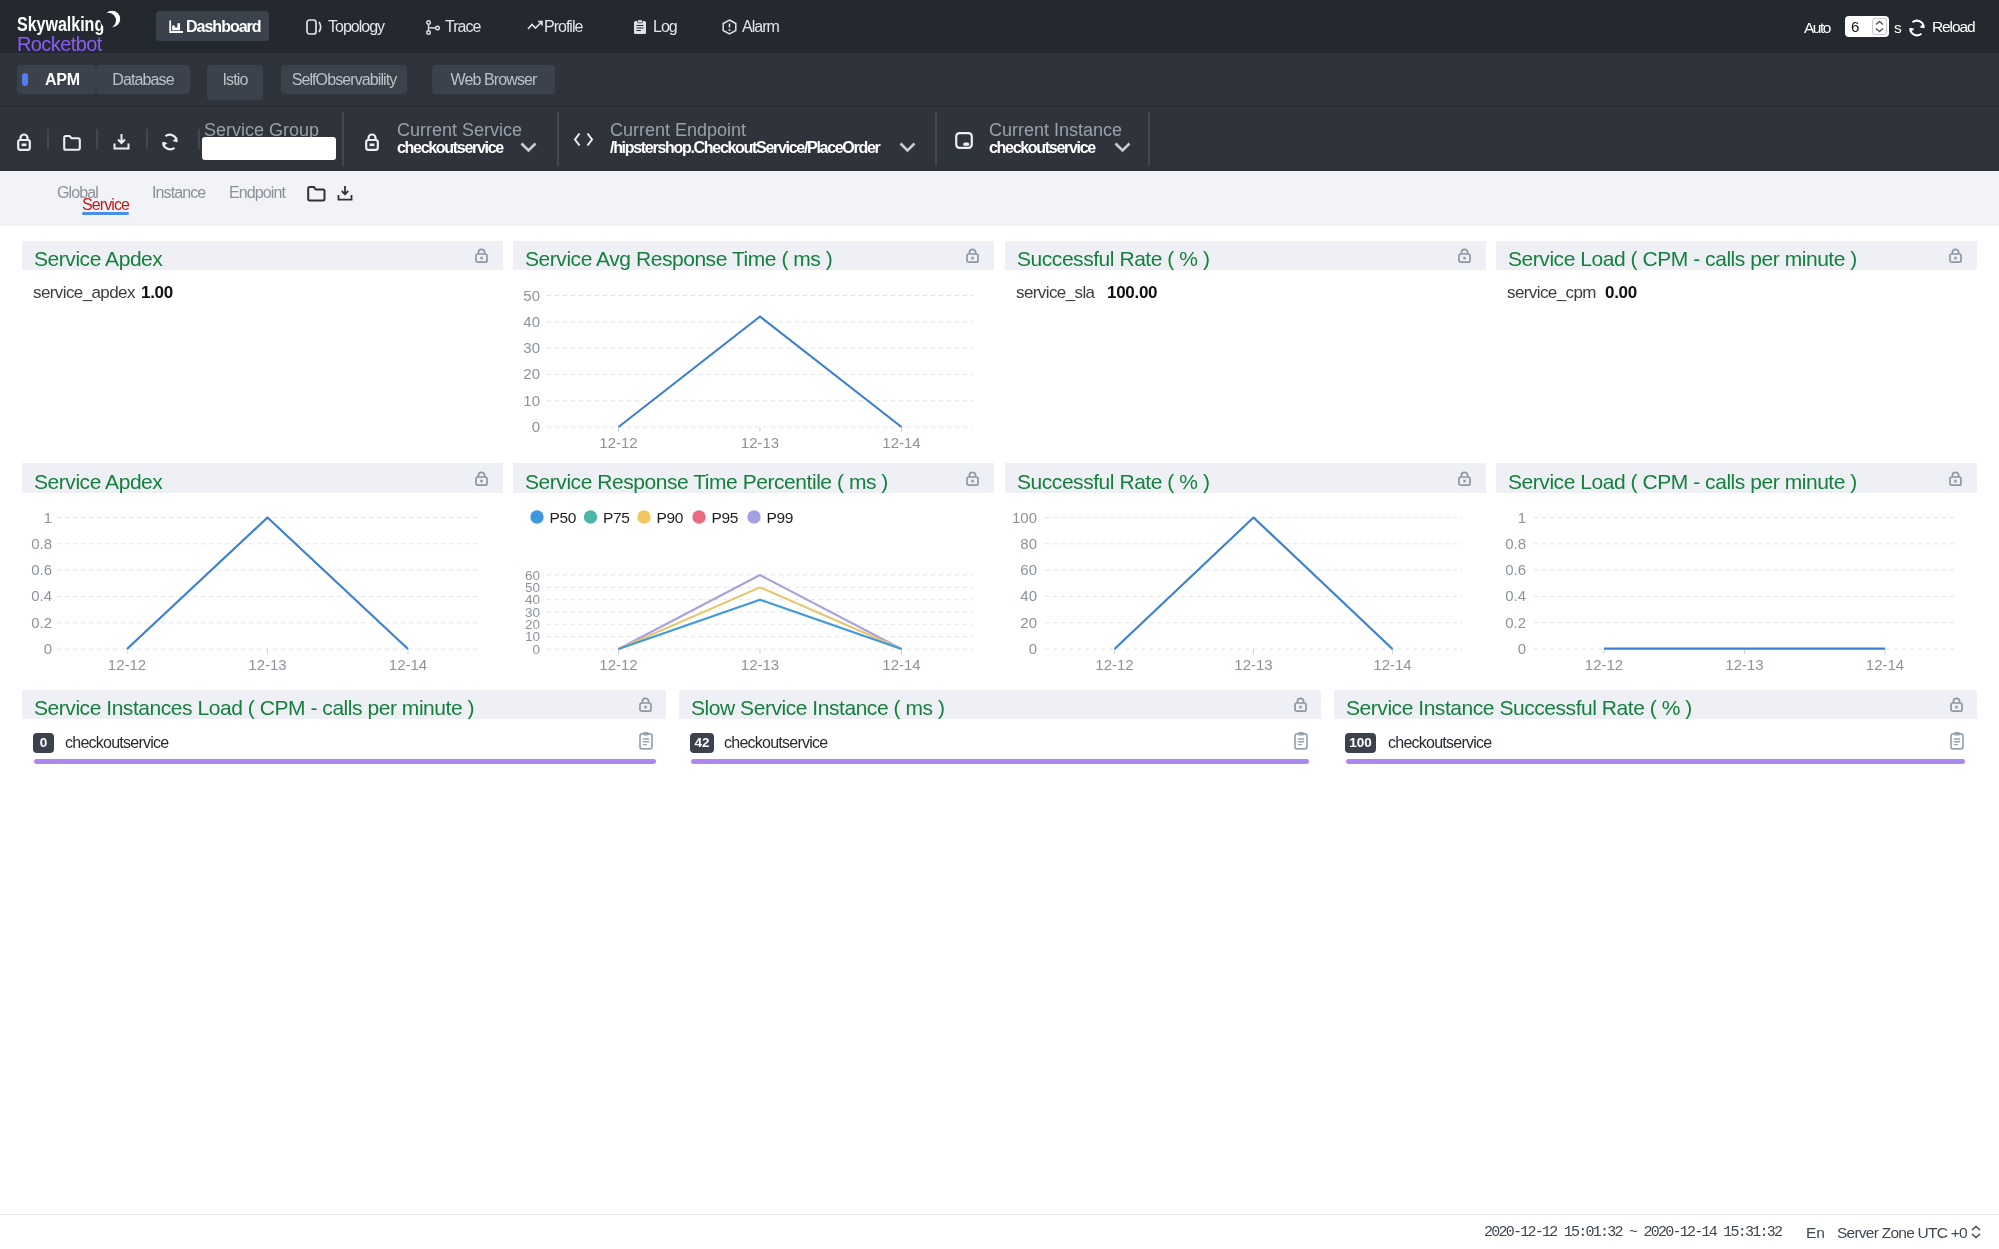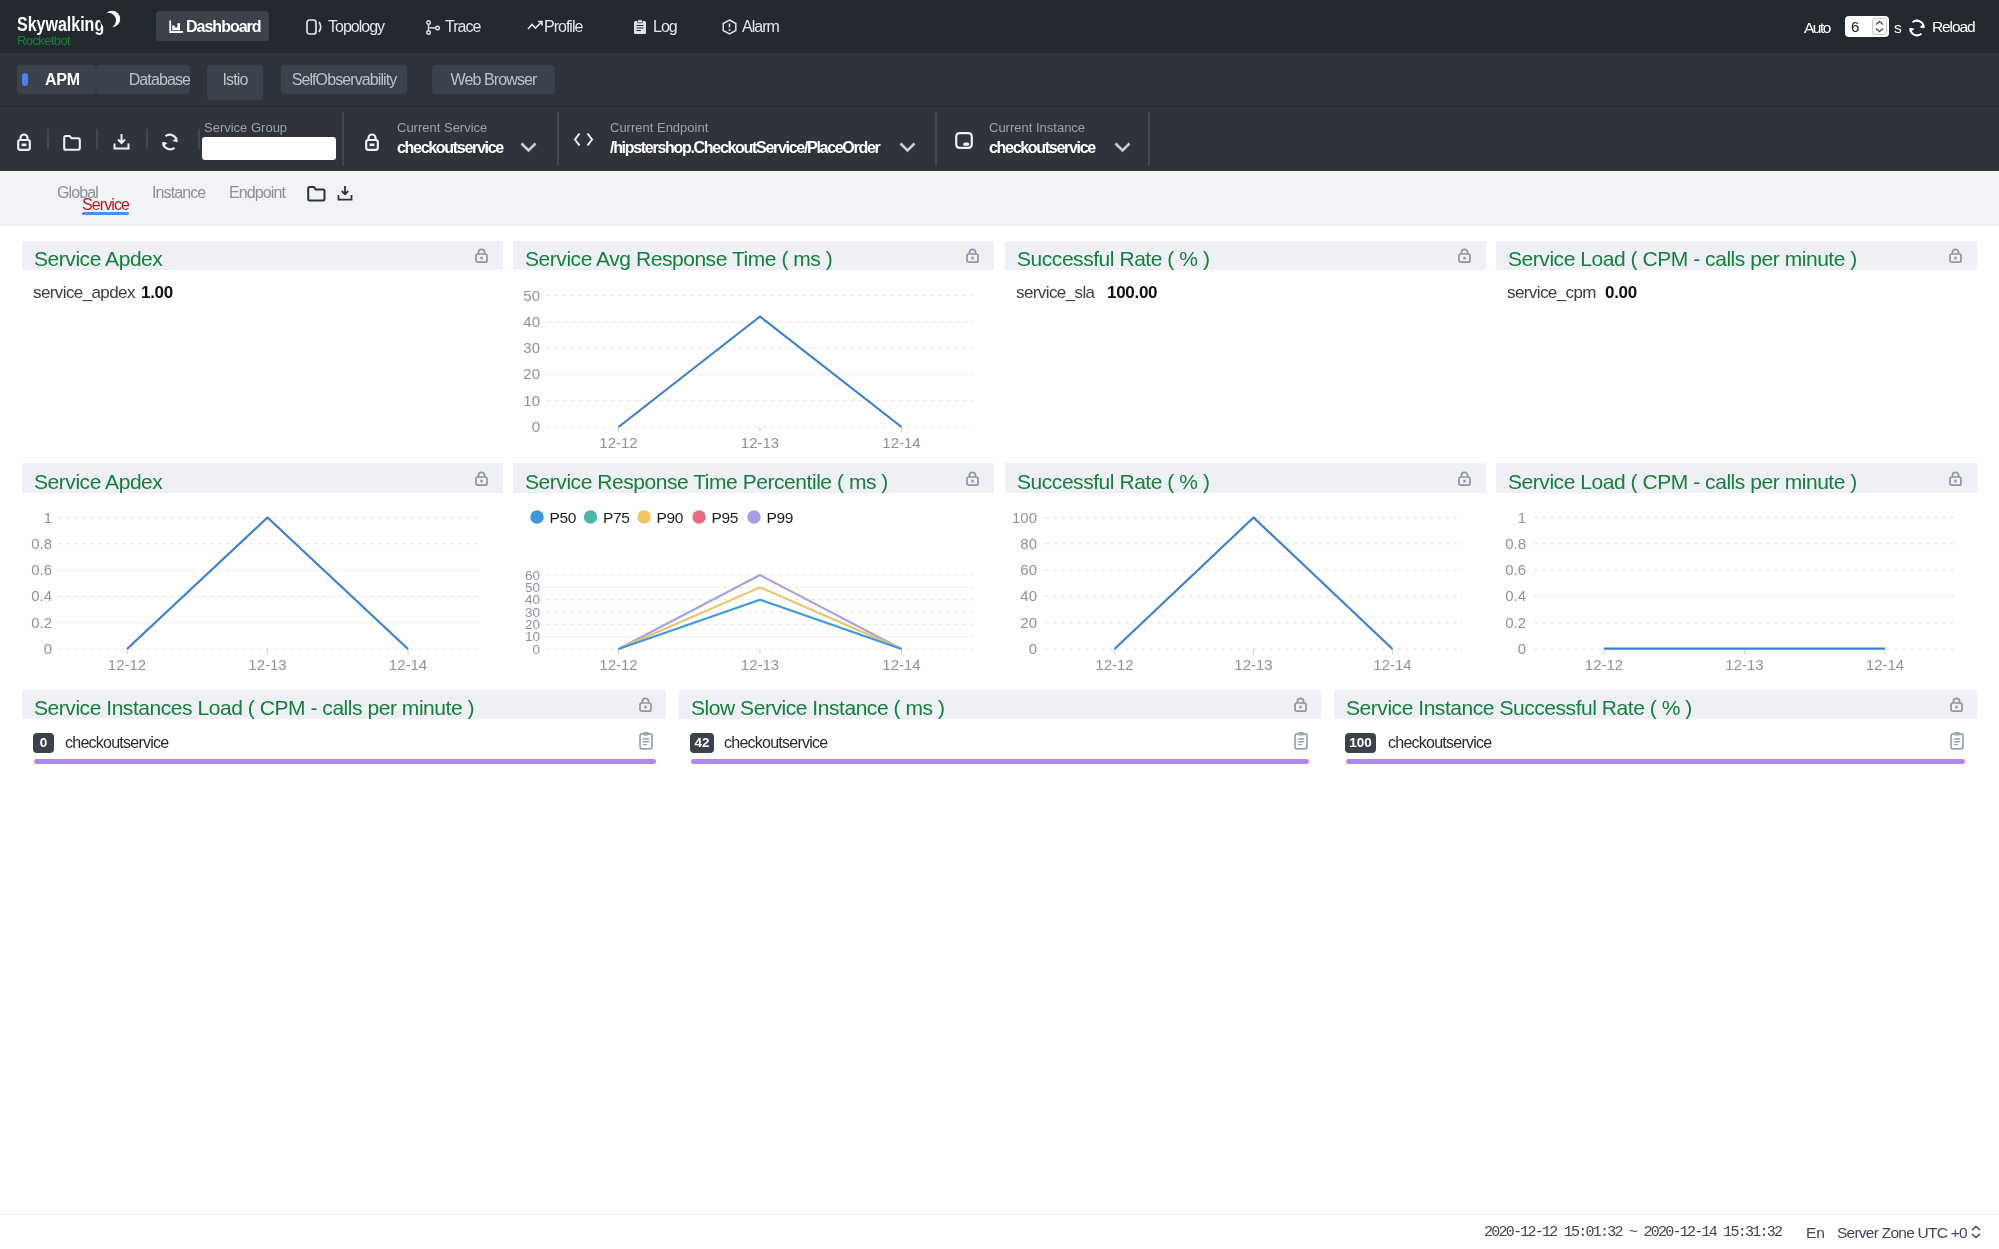--- a/index.html
+++ b/index.html
@@ -9,21 +9,21 @@
   .abs { position:absolute; }
   .topbar { left:0; top:0; width:1999px; height:53px; background:#24292f; }
   .row2 { left:0; top:53px; width:1999px; height:53px; background:#2f343c; }
   .row3 { left:0; top:106px; width:1999px; height:65px; background:#2f343c; border-top:1px solid #262b31; }
   .tabrow { left:0; top:171px; width:1999px; height:55px; background:#f2f3f7; }
   .footer { left:0; top:1214px; width:1999px; height:35px; background:#fff; border-top:1px solid #ebebef; }
   .navtxt { color:#e2e5e9; font-size:16px; letter-spacing:-1px; }
   .navbtn { background:#3c424b; border-radius:4px; }
   .pillbtn { background:#3c424b; border-radius:4px; color:#bcc1c8; font-size:16px; letter-spacing:-0.9px; text-align:center; }
   .divider { width:2px; background:#43484f; }
-  .lbl { color:#9aa0a9; font-size:13px; }
+  .lbl { color:#9aa0a9; font-size:18px; }
   .val { color:#fff; font-size:16px; font-weight:bold; letter-spacing:-1.3px; white-space:nowrap; }
   .tab { font-size:16px; color:#8b9099; letter-spacing:-0.9px; }
   .cardhead { background:#eef0f5; }
   .cardtitle { color:#15803d; font-size:21px; letter-spacing:-0.45px; white-space:nowrap; }
   .badge { background:#3b414d; border-radius:4px; color:#fff; font-size:13.5px; font-weight:bold; text-align:center; }
   .ckname { color:#262b33; font-size:16px; letter-spacing:-0.75px; }
   .pbar { background:#ae88f1; border-radius:3px; height:5px; }
   svg { position:absolute; overflow:visible; }
   svg text { font-family:"Liberation Sans", sans-serif; }
 </style>
@@ -31,21 +31,21 @@
 <body>
 <div id="app">
 
   <div class="abs topbar"></div>
 
   <div class="abs" style="left:17px;top:13px;color:#fff;font-size:20px;font-weight:bold;transform:scaleX(0.8);transform-origin:0 0;white-space:nowrap;">Skywalking</div>
   <svg class="abs" style="left:102px;top:9px;" width="21" height="21" viewBox="0 0 21 21">
     <circle cx="10" cy="10" r="8.2" fill="#fff"></circle>
     <circle cx="6.2" cy="11.6" r="7.8" fill="#24292f"></circle>
   </svg>
-  <div class="abs" style="left:17px;top:33px;font-size:13px;color:#15803d;letter-spacing:-0.6px;">Rocketbot</div>
+  <div class="abs" style="left:17px;top:33px;font-size:20px;color:#8b5cf6;letter-spacing:-0.6px;">Rocketbot</div>
 
   <div class="abs navbtn" style="left:156px;top:11px;width:113px;height:30px;"></div>
   <svg class="abs" style="left:169px;top:19px;" width="15" height="15" viewBox="0 0 15 15">
     <path d="M1.2 1.5 L1.2 13 L14 13" stroke="#fff" stroke-width="1.8" fill="none"></path>
     <path d="M3.2 11.2 L3.2 6.5 L5.8 6.5 L5.8 8.6 L8.4 8.6 L8.4 4.2 L11 4.2 L11 11.2 Z" fill="#fff"></path>
   </svg>
   <div class="abs navtxt" style="left:186px;top:18px;font-weight:bold;color:#fff;">Dashboard</div>
   <svg class="abs" style="left:306px;top:19px;" width="17" height="17" viewBox="0 0 17 17">
     <rect x="1" y="1" width="9" height="14" rx="2.5" fill="none" stroke="#dfe2e6" stroke-width="1.7"></rect>
     <path d="M13 3 A 9 9 0 0 1 13 13" fill="none" stroke="#dfe2e6" stroke-width="1.7"></path>
@@ -87,21 +87,21 @@
   <svg class="abs" style="left:1908px;top:19px;" width="18" height="18" viewBox="0 0 18 18">
     <path d="M4.5 3.2 A 7 7 0 0 1 15.8 8.8 M13.5 14.8 A 7 7 0 0 1 2.2 9.2" stroke="#fff" stroke-width="2" fill="none"></path>
     <path d="M16 4.5 L15.9 9.3 L11.5 8.2 Z" fill="#fff"></path>
     <path d="M2 13.5 L2.1 8.7 L6.5 9.8 Z" fill="#fff"></path>
   </svg>
   <div class="abs" style="left:1932px;top:18px;font-size:15.5px;letter-spacing:-1.1px;color:#fff;">Reload</div>
 
   <div class="abs row2"></div>
   <div class="abs pillbtn" style="left:17px;top:65px;width:79px;height:29px;line-height:29px;color:#fff;font-weight:bold;letter-spacing:-0.2px;text-indent:12px;">APM</div>
   <div class="abs" style="left:22px;top:73px;width:6px;height:13px;border-radius:3px;background:#4f7df2;"></div>
-  <div class="abs pillbtn" style="left:96px;top:65px;width:94px;height:29px;line-height:29px;text-align:right;">Database</div>
+  <div class="abs pillbtn" style="left:96px;top:65px;width:94px;height:29px;line-height:29px;">Database</div>
   <div class="abs pillbtn" style="left:207px;top:65px;width:56px;height:35px;line-height:29px;">Istio</div>
   <div class="abs pillbtn" style="left:281px;top:65px;width:126px;height:29px;line-height:29px;">SelfObservability</div>
   <div class="abs pillbtn" style="left:432px;top:65px;width:123px;height:29px;line-height:29px;">Web Browser</div>
 
   <div class="abs row3"></div>
 
   <svg class="abs" style="left:17px;top:133px;" width="14" height="18" viewBox="0 0 14 18">
     <rect x="1.2" y="7" width="11.6" height="9.8" rx="2" fill="none" stroke="#eceef0" stroke-width="2.2"></rect>
     <path d="M3.5 7 L3.5 5 A 3.5 3.5 0 0 1 10.5 5 L10.5 7" fill="none" stroke="#eceef0" stroke-width="2.2"></path>
     <rect x="4.6" y="10.5" width="4.8" height="2.6" fill="#eceef0"></rect>

